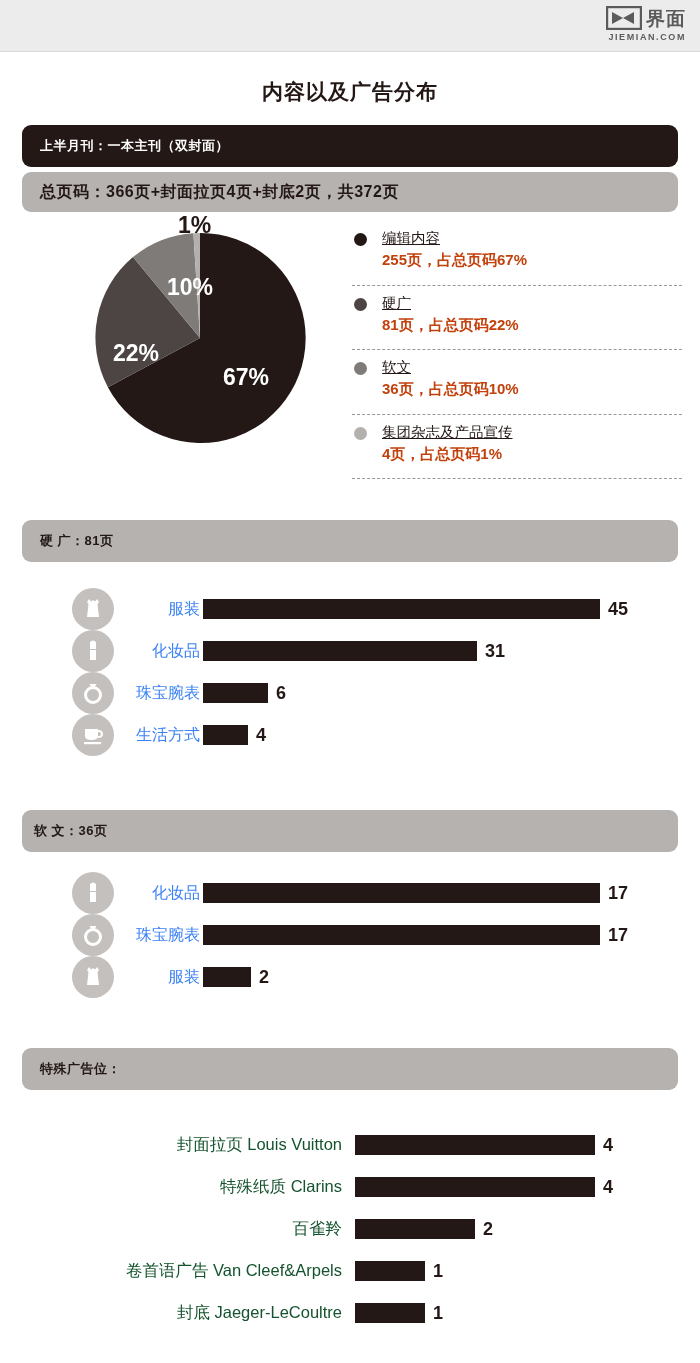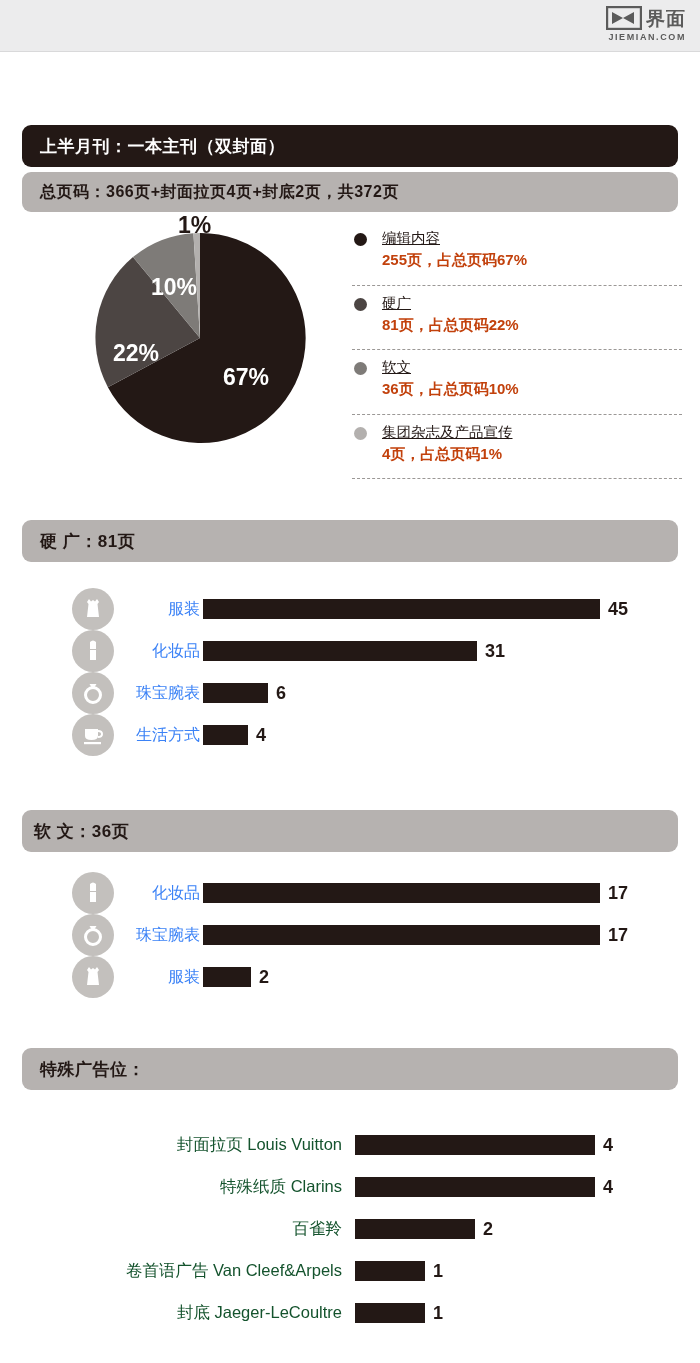--- a/index.html
+++ b/index.html
@@ -39,21 +39,21 @@
   .page-title {
     position:absolute; left:0; top:78px; width:700px;
     text-align:center; font-size:21px; font-weight:700; color:#231815;
     letter-spacing:1px;
   }
 
   
   .banner {
     position:absolute; left:22px; width:656px; height:42px;
     border-radius:9px; display:flex; align-items:center;
-    padding-left:18px; font-size:17px; font-weight:700; letter-spacing:.5px;
+    padding-left:18px; font-size:13px; font-weight:700; letter-spacing:.5px;
   }
   .banner.dark { background:#231815; color:#ffffff; }
   .banner.gray { background:#b6b2b0; color:#231815; font-weight:700; }
 
   #b-issue   { top:125px; }
   #b-pages   { top:172px; height:40px; font-size:16px; }
   #b-hard    { top:520px; }
   #b-soft    { top:810px;padding-left:12px; }
   #b-special { top:1048px; }
 
@@ -125,38 +125,39 @@
             <rect x="1" y="1" width="34" height="22" fill="none" stroke="#5b5b5b" stroke-width="2.4"></rect>
             <path d="M6 18 L6 6 L17 12 L28 6 L28 18 L17 12 Z" fill="#5b5b5b"></path>
           </svg>
         </span>
         <span class="logo-cn">界面</span>
       </div>
       <div class="logo-url">JIEMIAN.COM</div>
     </div>
   </div>
 
+  <div class="page-title">内容以及广告分布</div>
 
   <div class="banner dark" id="b-issue">上半月刊：一本主刊（双封面）</div>
   <div class="banner gray" id="b-pages">总页码：366页+封面拉页4页+封底2页，共372页</div>
 
   <div class="pie-wrap">
     <svg width="290" height="265" viewBox="0 0 290 265">
 
       <path fill="#231815" d="M145 110 L145 5 A105 105 0 1 1 52.9 159.2 Z"></path>
 
       <path fill="#4c4543" d="M145 110 L52.9 159.2 A105 105 0 0 1 78 29.1 Z"></path>
 
       <path fill="#7e7b78" d="M145 110 L78 29.1 A105 105 0 0 1 138.4 5.2 Z"></path>
 
       <path fill="#b3b0ae" d="M145 110 L138.4 5.2 A105 105 0 0 1 145 5 Z"></path>
     </svg>
     <span class="pie-label" style="left:168px; top:136px;">67%</span>
     <span class="pie-label" style="left:58px; top:112px;">22%</span>
-    <span class="pie-label" style="left:96px; top:46px;">10%</span>
+    <span class="pie-label" style="left:112px; top:46px;">10%</span>
     <span class="pie-label dark-txt" style="left:123px; top:-16px;">1%</span>
   </div>
 
   <div class="legend">
     <div class="legend-item">
       <span class="legend-dot" style="background:#231815"></span>
       <div class="legend-name">编辑内容</div>
       <div class="legend-sub">255页，占总页码67%</div>
     </div>
     <div class="legend-rule"></div>

